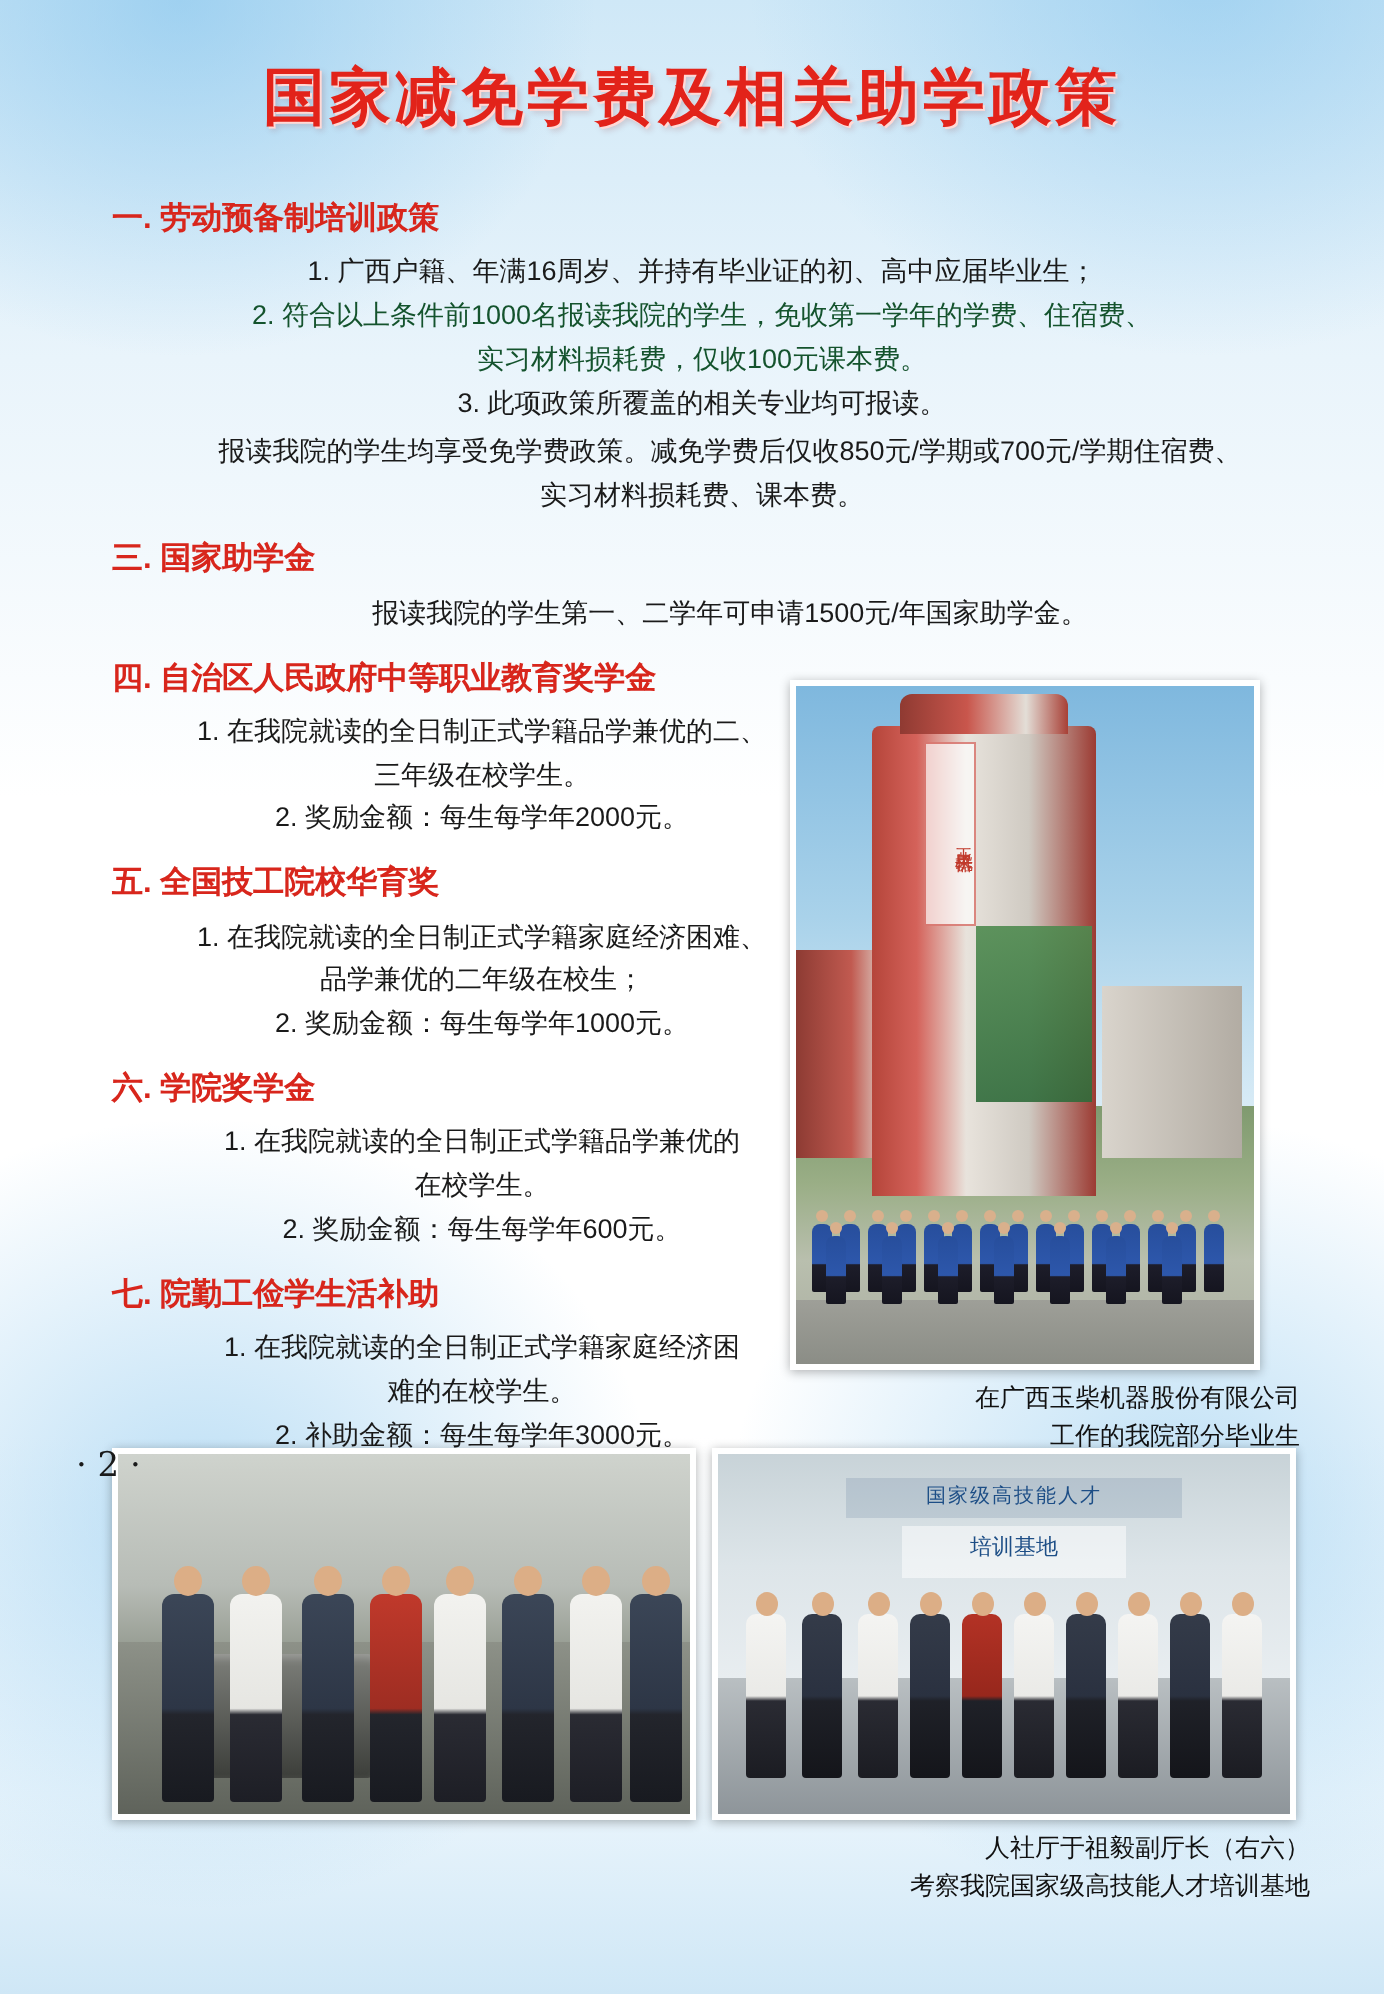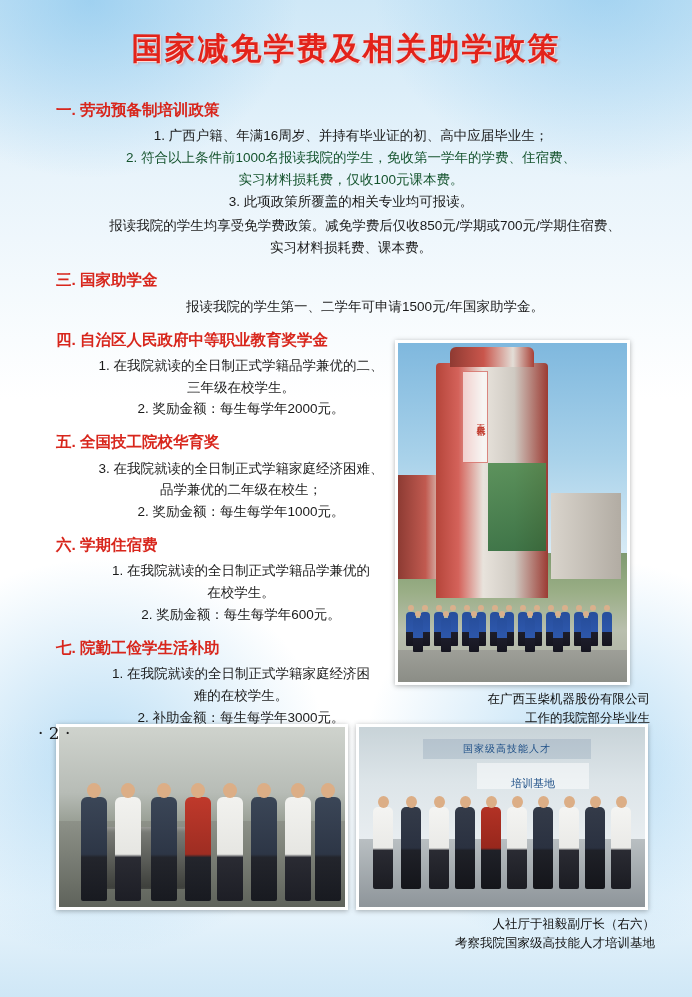--- a/index.html
+++ b/index.html
@@ -295,24 +295,23 @@
   }
   .br-sign2 {
     position: absolute;
     left: 92px; top: 36px;
     width: 112px; height: 26px;
     background: rgba(255,255,255,0.5);
     color: #1d4e86;
     font-size: 11px;
     text-align: center;
     line-height: 13px;
-    padding-top: 14px;
-    box-sizing: border-box;
-    font-family: "DejaVu Serif", serif;
-    margin-left: 26px;
+    padding-top: 4px;
+    box-sizing: border-box;
+    font-family: "DejaVu Serif", serif;
   }
   .br-people i {
     position: absolute;
     bottom: 18px;
     width: 20px; height: 82px;
     border-radius: 5px 5px 2px 2px;
     background: linear-gradient(180deg, #f4f4f2 0%, #eaeae7 50%, #2a2b33 53%, #1b1c22 100%);
   }
   .br-people i::before {
     content: "";
@@ -383,27 +382,27 @@
 
     <div class="section">
       <div class="sec-head">四. 自治区人民政府中等职业教育奖学金</div>
       <div class="sec-line narrow">1. 在我院就读的全日制正式学籍品学兼优的二、</div>
       <div class="sec-line narrow">三年级在校学生。</div>
       <div class="sec-line narrow">2. 奖励金额：每生每学年2000元。</div>
     </div>
 
     <div class="section">
       <div class="sec-head">五. 全国技工院校华育奖</div>
-      <div class="sec-line narrow">3. 在我院就读的全日制正式学籍家庭经济困难、</div>
+      <div class="sec-line narrow">1. 在我院就读的全日制正式学籍家庭经济困难、</div>
       <div class="sec-line narrow">品学兼优的二年级在校生；</div>
       <div class="sec-line narrow">2. 奖励金额：每生每学年1000元。</div>
     </div>
 
     <div class="section">
-      <div class="sec-head">六. 学期住宿费</div>
+      <div class="sec-head">六. 学院奖学金</div>
       <div class="sec-line narrow">1. 在我院就读的全日制正式学籍品学兼优的</div>
       <div class="sec-line narrow">在校学生。</div>
       <div class="sec-line narrow">2. 奖励金额：每生每学年600元。</div>
     </div>
 
     <div class="section">
       <div class="sec-head">七. 院勤工俭学生活补助</div>
       <div class="sec-line narrow">1. 在我院就读的全日制正式学籍家庭经济困</div>
       <div class="sec-line narrow">难的在校学生。</div>
       <div class="sec-line narrow">2. 补助金额：每生每学年3000元。</div>

